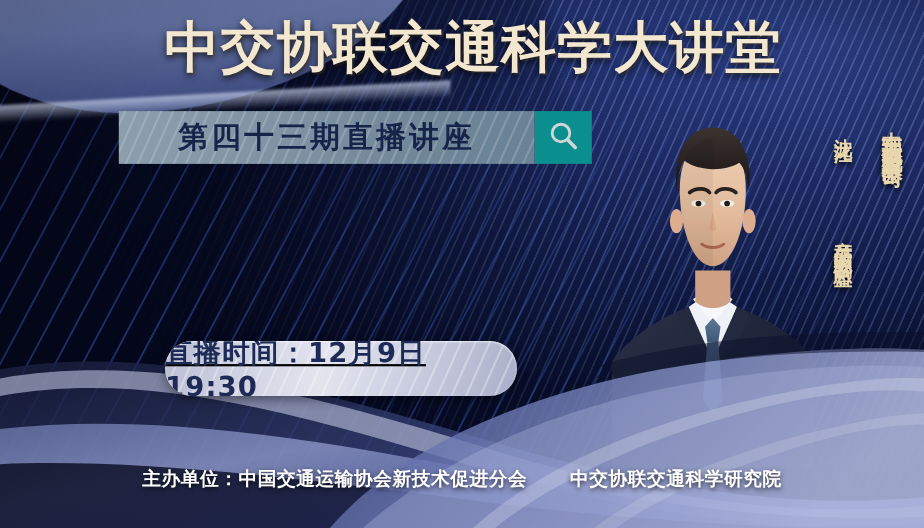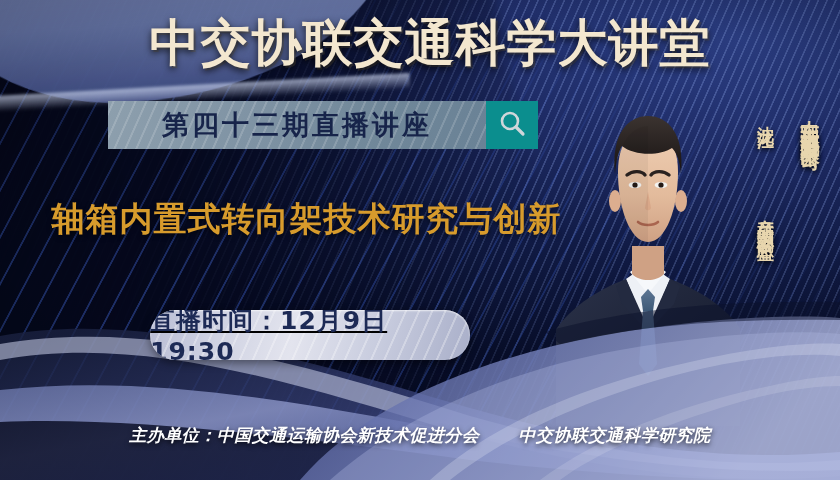--- a/index.html
+++ b/index.html
@@ -202,21 +202,20 @@
   
   .footer{
     position:absolute; left:0; right:0; top:424px;
     text-align:center;
     color:#ffffff;
     font-size:17px;
     font-weight:bold;
     letter-spacing:.5px;
     font-family:"DejaVu Sans","Liberation Sans",sans-serif;
     text-shadow:0 2px 5px rgba(0,0,0,.7);
-    font-style:italic;
   }
   .footer .gap{ display:inline-block; width:26px; }
 </style>
 </head>
 <body>
 
 <div id="poster">
 
   <div class="bg-base"></div>
   <div class="bg-stripes"></div>
@@ -349,21 +348,20 @@
     <div class="search-box">
       <span>
         <svg width="30" height="30" viewBox="0 0 30 30" xmlns="http://www.w3.org/2000/svg">
           <circle cx="13" cy="13" r="8" fill="none" stroke="#cfd6da" stroke-width="2.6"></circle>
           <line x1="19" y1="19" x2="26" y2="26" stroke="#cfd6da" stroke-width="3.2" stroke-linecap="round"></line>
         </svg>
       </span>
     </div>
   </div>
 
-  <div class="topic">轴箱内置式转向架技术研究与创新</div>
 
   <div class="time-pill">
     <span class="time-text">直播时间：12月9日19:30</span>
   </div>
 
   <div class="v-col v-company">中车株洲电力机车有限公司</div>
   <div class="v-col v-name">沈龙江</div>
   <div class="v-col v-role">产品研发中心副总监</div>
 
   <div class="footer">

